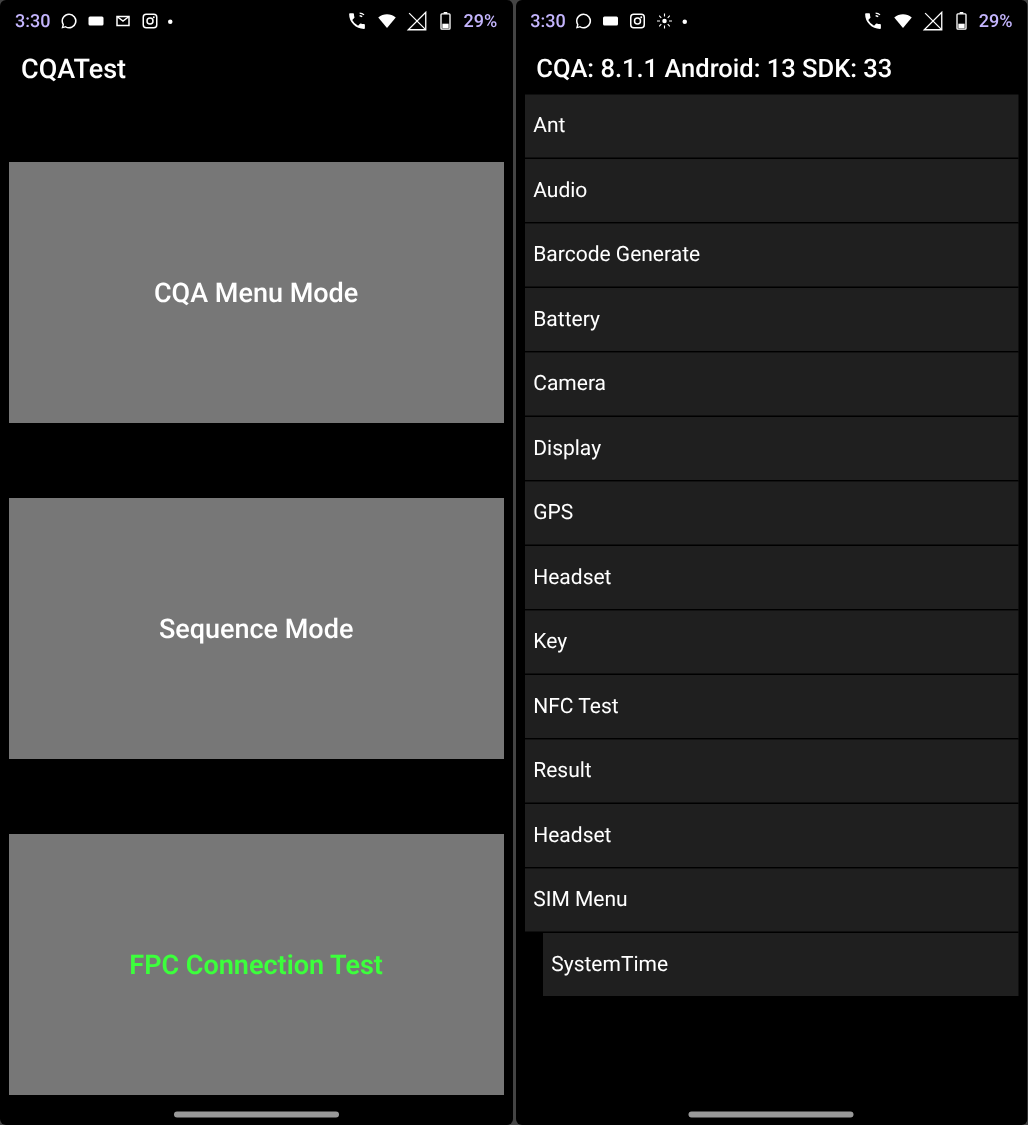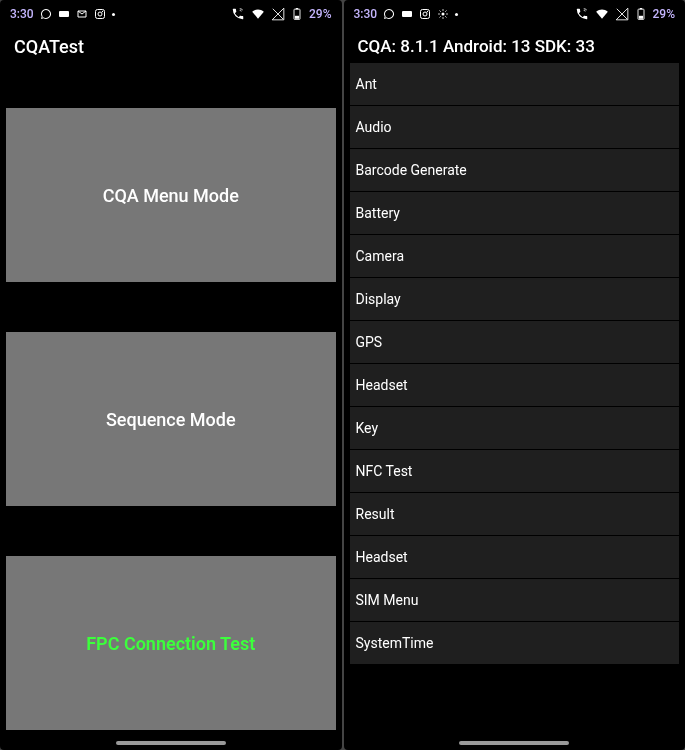--- a/index.html
+++ b/index.html
@@ -100,20 +100,21 @@
     }
     .list-item {
       background: #1f1f1f;
       color: #fff;
       font-size: 14px;
       padding: 13px 6px;
       border-bottom: 1px solid #000;
     }
     .list-item:last-child {
       border-bottom: none;
+      margin-left: 12px;
     }
     
     .nav-pill {
       position: absolute;
       bottom: 5px;
       left: 50%;
       transform: translateX(-50%);
       width: 110px;
       height: 4px;
       background: #999;

